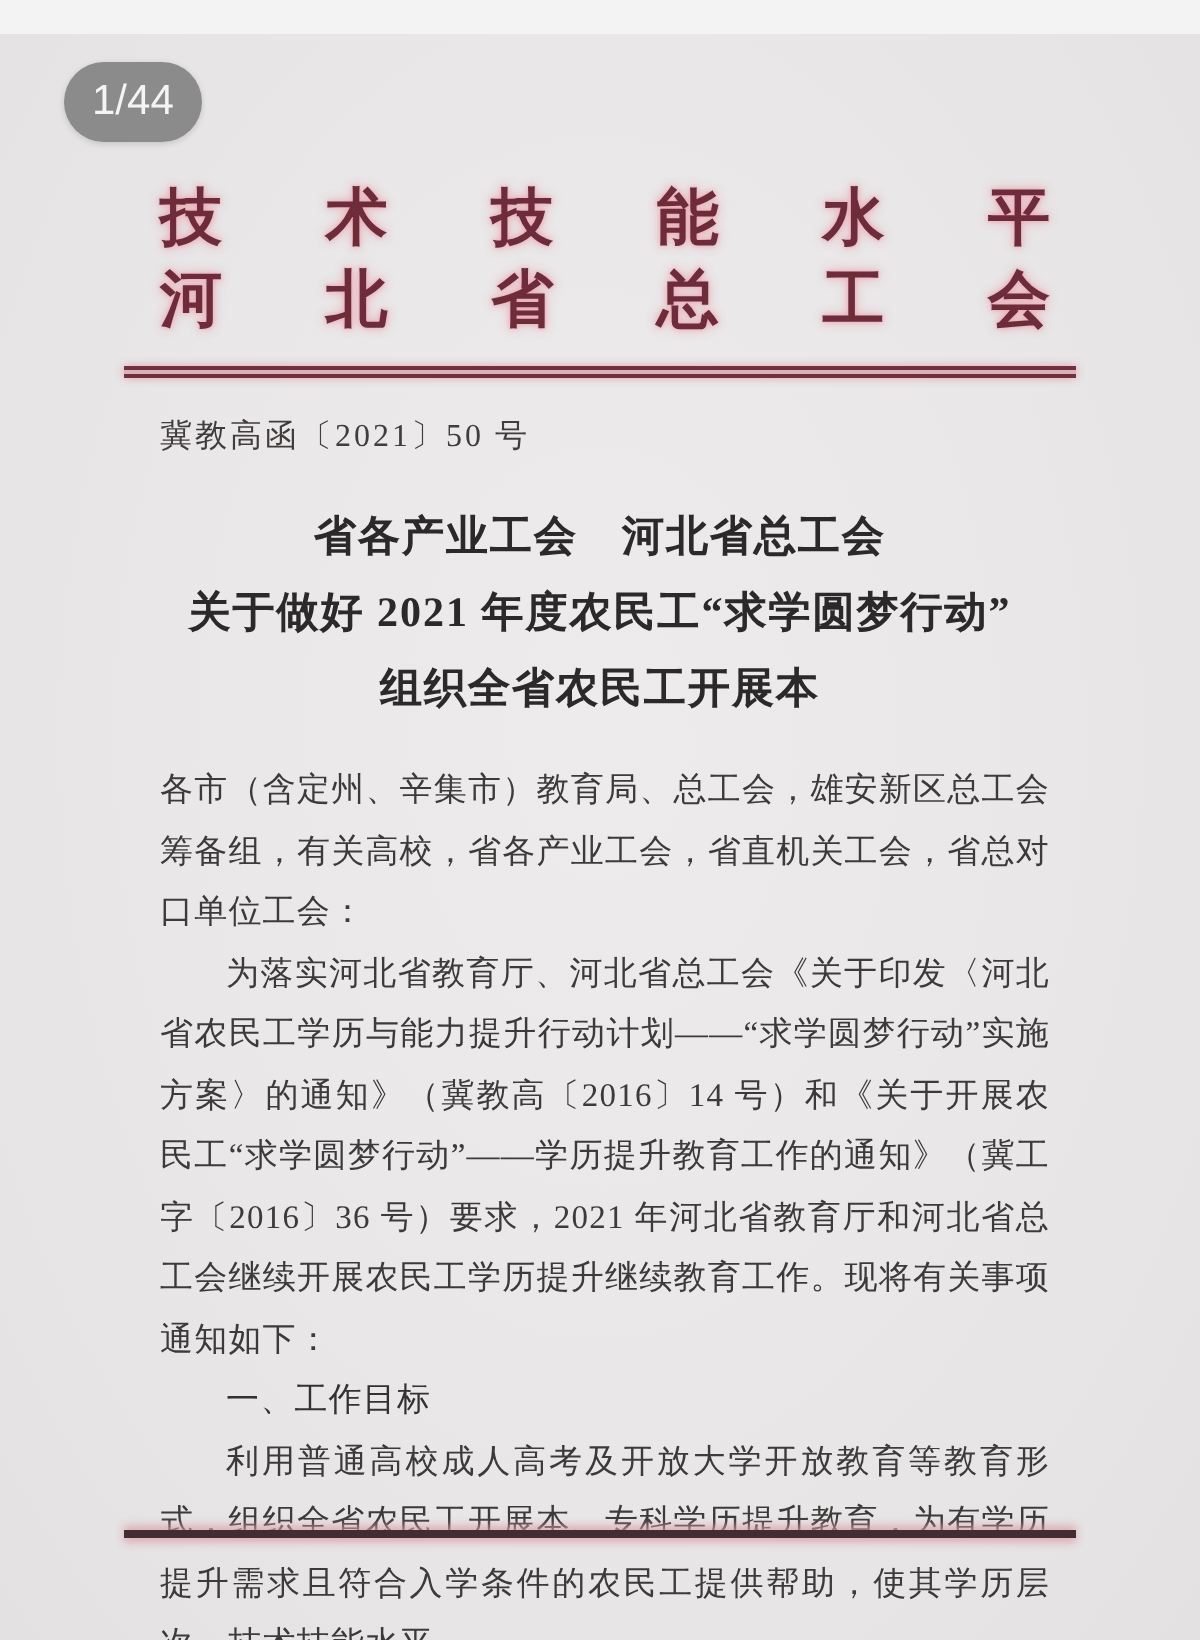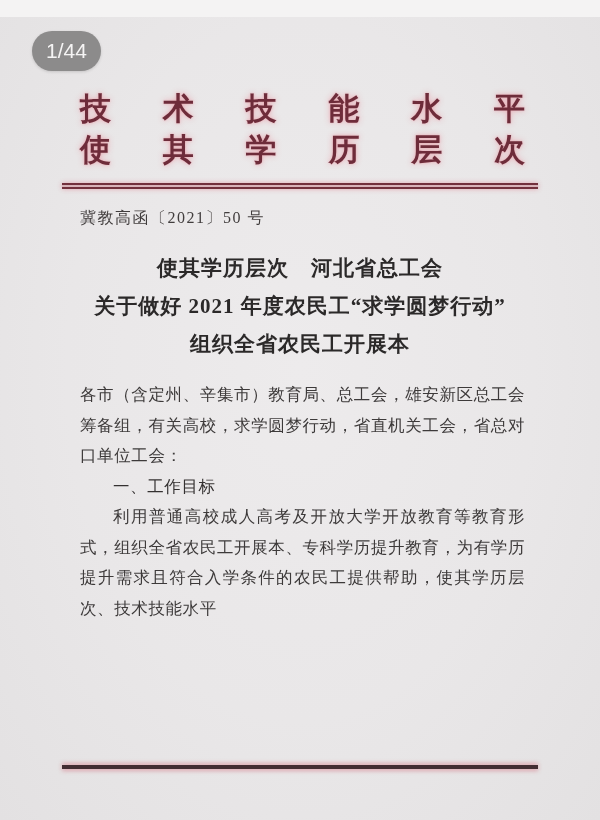--- a/index.html
+++ b/index.html
@@ -121,34 +121,35 @@
 <div class="viewer">
 
   <div class="top-strip"></div>
 
   <div class="page-badge">
     <span>1/44</span>
   </div>
 
   <div class="org-header">
     <div class="org-line">技术技能水平</div>
-    <div class="org-line">使其学历层次</div>
+    <div class="org-line">河北省总工会</div>
   </div>
 
   <div class="red-rule-top"></div>
 
   <div class="doc-number">冀教高函〔2021〕50 号</div>
 
   <div class="doc-title">
-    <div class="t-line">使其学历层次　河北省总工会</div>
+    <div class="t-line">省各产业工会　河北省总工会</div>
     <div class="t-line">关于做好 2021 年度农民工“求学圆梦行动”</div>
     <div class="t-line">组织全省农民工开展本</div>
   </div>
 
   <div class="doc-body">
-    <p class="recipients">各市（含定州、辛集市）教育局、总工会，雄安新区总工会筹备组，有关高校，求学圆梦行动，省直机关工会，省总对口单位工会：</p>
+    <p class="recipients">各市（含定州、辛集市）教育局、总工会，雄安新区总工会筹备组，有关高校，省各产业工会，省直机关工会，省总对口单位工会：</p>
+    <p class="indent">为落实河北省教育厅、河北省总工会《关于印发〈河北省农民工学历与能力提升行动计划——“求学圆梦行动”实施方案〉的通知》（冀教高〔2016〕14 号）和《关于开展农民工“求学圆梦行动”——学历提升教育工作的通知》（冀工字〔2016〕36 号）要求，2021 年河北省教育厅和河北省总工会继续开展农民工学历提升继续教育工作。现将有关事项通知如下：</p>
     <p class="heading">一、工作目标</p>
     <p class="indent">利用普通高校成人高考及开放大学开放教育等教育形式，组织全省农民工开展本、专科学历提升教育，为有学历提升需求且符合入学条件的农民工提供帮助，使其学历层次、技术技能水平</p>
   </div>
 
   <div class="red-rule-bottom"></div>
 
 </div>
 
 </body></html>

